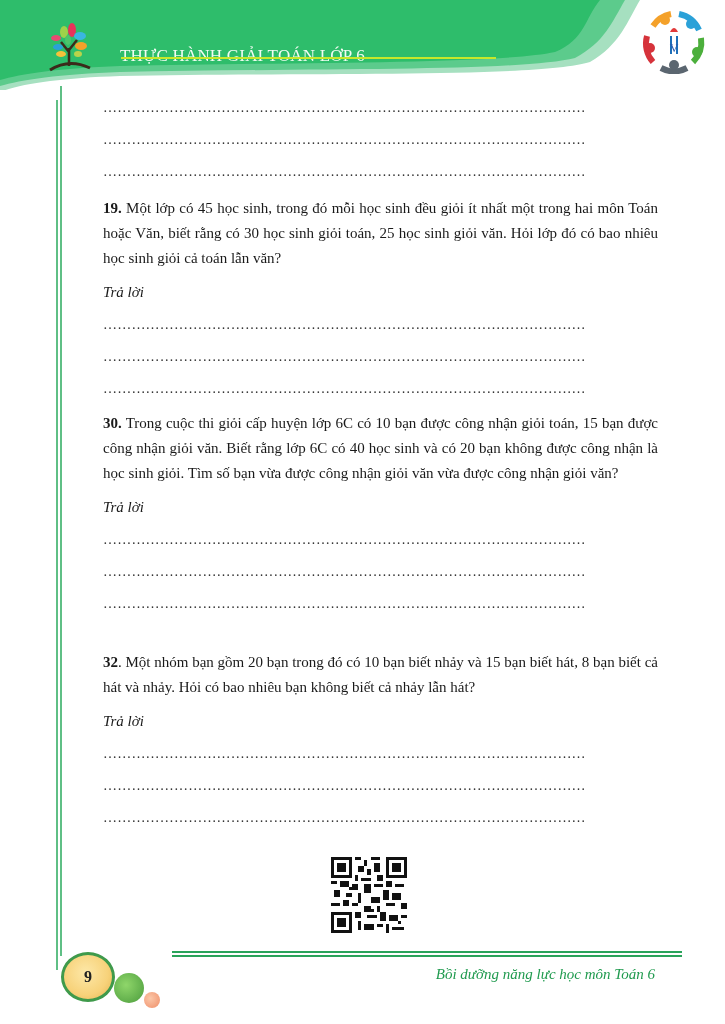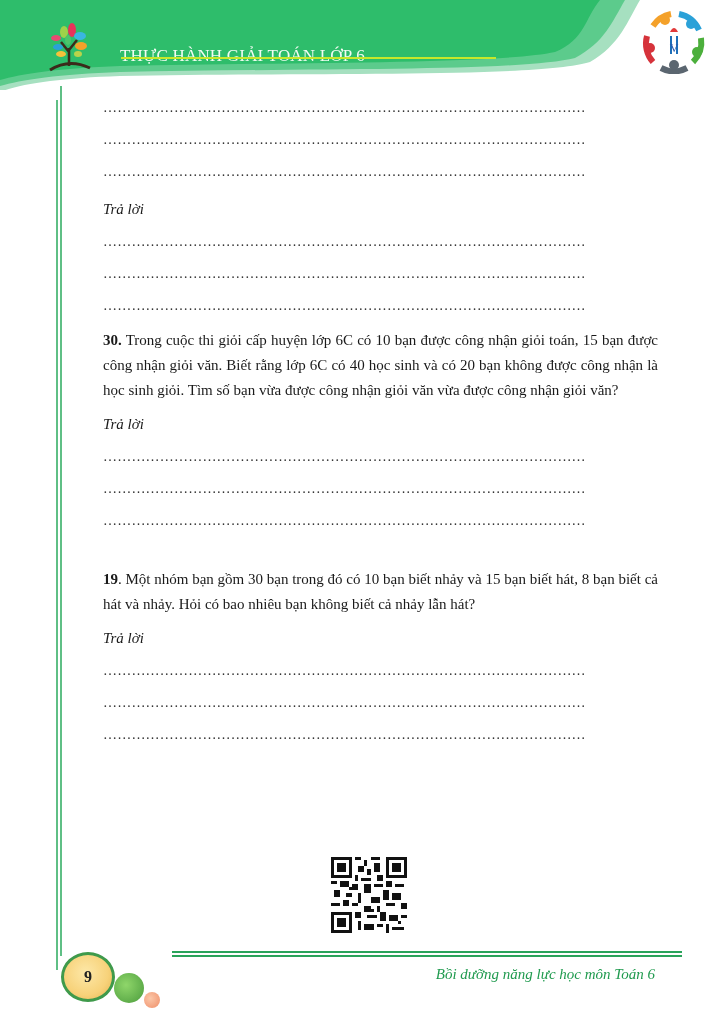--- a/index.html
+++ b/index.html
@@ -111,37 +111,40 @@
 </div>
 
 <div class="left-rule-1"></div>
 <div class="left-rule-2"></div>
 
 <div class="content">
   <div class="dots">…………………………………………………………………………………………</div>
   <div class="dots">…………………………………………………………………………………………</div>
   <div class="dots">…………………………………………………………………………………………</div>
 
+  <div class="problem" style="margin-top:8px;">
+    <b>19.</b><span> Một lớp có 45 học sinh, trong đó mỗi học sinh đều giỏi ít nhất một trong hai môn Toán hoặc Văn, biết rằng có 30 học sinh giỏi toán, 25 học sinh giỏi văn. Hỏi lớp đó có bao nhiêu học sinh giỏi cả toán lẫn văn?</span>
+  </div>
   <div class="answer-label">Trả lời</div>
   <div class="dots">…………………………………………………………………………………………</div>
   <div class="dots">…………………………………………………………………………………………</div>
   <div class="dots">…………………………………………………………………………………………</div>
 
   <div class="problem" style="margin-top:6px;">
     <b>30.</b><span> Trong cuộc thi giỏi cấp huyện lớp 6C có 10 bạn được công nhận giỏi toán, 15 bạn được công nhận giỏi văn. Biết rằng lớp 6C có 40 học sinh và có 20 bạn không được công nhận là học sinh giỏi. Tìm số bạn vừa được công nhận giỏi văn vừa được công nhận giỏi văn?</span>
   </div>
   <div class="answer-label">Trả lời</div>
   <div class="dots">…………………………………………………………………………………………</div>
   <div class="dots">…………………………………………………………………………………………</div>
   <div class="dots">…………………………………………………………………………………………</div>
 
   <div class="spacer-20"></div>
 
   <div class="problem" style="margin-top:8px;">
-    <b>19</b><span>. Một nhóm bạn gồm 30 bạn trong đó có 10 bạn biết nhảy và 15 bạn biết hát, 8 bạn  biết cả hát và nhảy. Hỏi có bao nhiêu bạn không biết cả nhảy lẫn hát?</span>
+    <b>32</b><span>. Một nhóm bạn gồm 20 bạn trong đó có 10 bạn biết nhảy và 15 bạn biết hát, 8 bạn  biết cả hát và nhảy. Hỏi có bao nhiêu bạn không biết cả nhảy lẫn hát?</span>
   </div>
   <div class="answer-label">Trả lời</div>
   <div class="dots">…………………………………………………………………………………………</div>
   <div class="dots">…………………………………………………………………………………………</div>
   <div class="dots">…………………………………………………………………………………………</div>
 </div>
 
 <div class="qr">
   <svg width="76" height="76" viewBox="0 0 25 25" shape-rendering="crispEdges">
     <rect width="25" height="25" fill="#fff"></rect>

